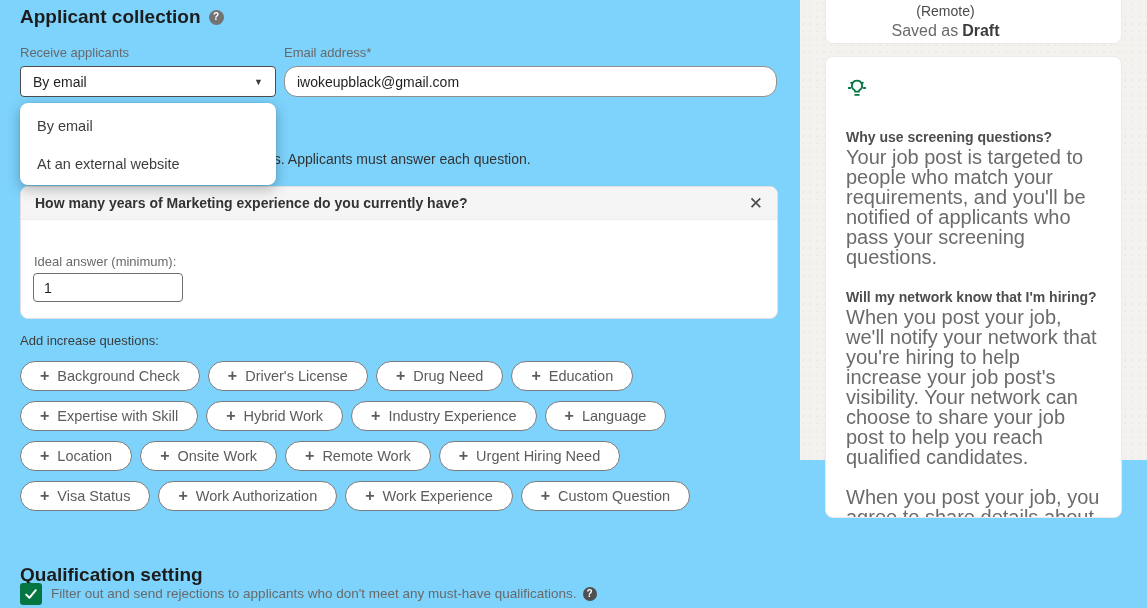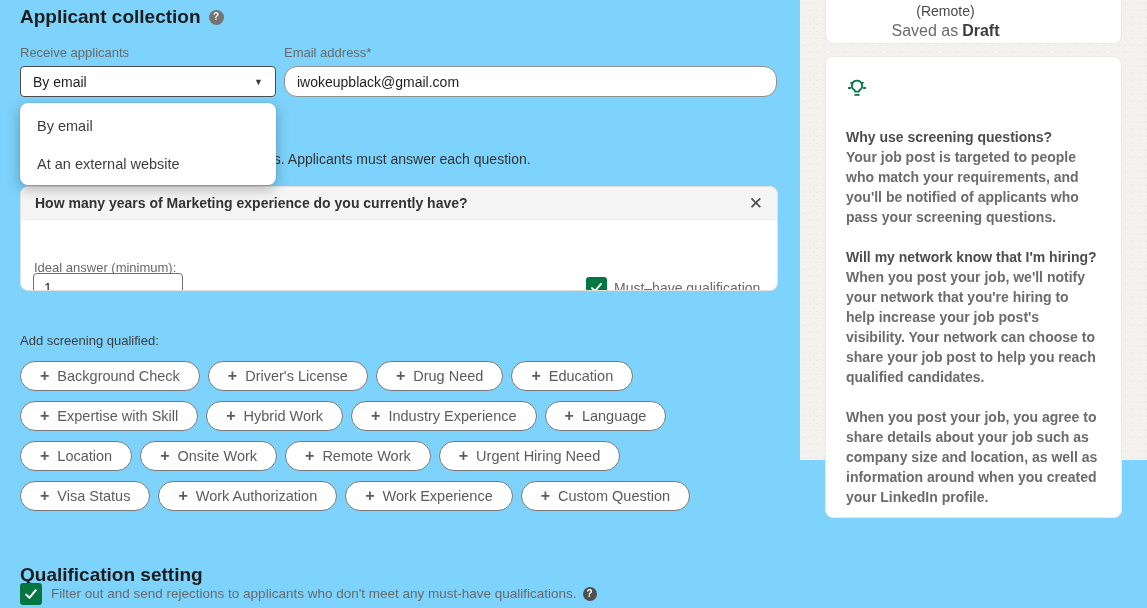--- a/index.html
+++ b/index.html
@@ -17,25 +17,25 @@
   .select-box { position:absolute; left:20px; top:66px; width:256px; height:31px; border:1px solid #4c4c4c; border-radius:4px; background:#fff; display:flex; align-items:center; padding:0 12px; font-size:14px; color:#1f1f1f; cursor:pointer; }
   .select-caret { margin-left:auto; font-size:9px; color:#3a3a3a; }
   .text-input { position:absolute; height:31px; border:1px solid #8f8f8f; border-radius:4px; background:#fff; padding:0 12px; font-size:14px; color:#1f1f1f; font-family:"Liberation Sans", sans-serif; }
   #email-input { left:284px; top:66px; width:493px;border-radius:13px; }
 
   .dropdown-panel { position:absolute; left:20px; top:103px; width:256px; height:82px; background:#fff; border-radius:8px; box-shadow:0 4px 14px rgba(0,0,0,0.28), 0 0 0 1px rgba(0,0,0,0.04); z-index:20; overflow:hidden; padding-top:4px; }
   .dd-item { height:38px; display:flex; align-items:center; padding-left:17px; font-size:14.5px; color:#3d3d3d; cursor:pointer; }
 
   .partial-note { position:absolute; left:266px; top:151px; font-size:14px; color:#333; z-index:5; white-space:nowrap; }
 
-  .q-card { position:absolute; left:20px; top:186px; width:758px; height:105px; border:1px solid #e0e0e0; border-radius:8px; background:#fff; overflow:hidden; z-index:6; }
+  .q-card { position:absolute; left:20px; top:186px; width:758px; height:133px; border:1px solid #e0e0e0; border-radius:8px; background:#fff; overflow:hidden; z-index:6; }
   .q-header { height:33px; background:#f5f5f5; border-bottom:1px solid #ececec; display:flex; align-items:center; padding:0 14px; }
   .q-title { font-size:14px; font-weight:700; color:#333; }
   .q-close { margin-left:auto; font-size:17px; color:#4a4a4a; background:none; border:none; cursor:pointer; line-height:1; font-family:"Liberation Sans", sans-serif; }
-  .ideal-label { position:absolute; left:13px; top:73px; font-size:13px; color:#696969;text-align:right; }
+  .ideal-label { position:absolute; left:13px; top:67px; font-size:13px; color:#696969;text-align:right; }
   .ideal-input { position:absolute; left:12px; top:86px; width:150px; height:29px; border:1px solid #6e6e6e; border-radius:4px; padding:0 10px; font-size:14px; color:#1f1f1f; font-family:"Liberation Sans", sans-serif; }
 
   .checkbox { width:21px; height:21px; border-radius:3px; background:var(--green); display:inline-flex; align-items:center; justify-content:center; flex:none; cursor:pointer; }
   .musthave-wrap { position:absolute; left:565px; top:90px; display:flex; align-items:center; gap:7px; }
   .musthave-label { font-size:14px; color:#696969; }
 
   .add-label { position:absolute; left:20px; top:333px; font-size:13px; color:#3c3c3c; }
   .pill-rows { position:absolute; left:20px; top:361px; }
   .pill-row { display:flex; gap:8px; margin-bottom:10px; }
   .pill { display:inline-flex; align-items:center; gap:8px; height:30px; padding:0 19px; border:1px solid #7a7a7a; border-radius:16px; background:#fff; font-size:14.5px; color:#5c5c5c; cursor:pointer; font-family:"Liberation Sans", sans-serif; white-space:nowrap; }
@@ -50,21 +50,21 @@
   .sidebar { position:absolute; left:800px; top:0; width:347px; height:460px; background:var(--canvas); background-image:radial-gradient(rgba(0,0,0,0.035) 1px, transparent 1px); background-size:7px 7px; }
   .side-card { position:absolute; left:25px; width:297px; background:#fff; border-radius:8px; border:1px solid #eceae6; }
   #draft-card { top:-34px; height:78px; overflow:hidden; text-align:center; }
   .draft-inner { margin-top:36px; transform:translateX(-28px); }
   .job-title-partial { font-size:14px; color:#4a4a4a; line-height:17px; }
   .saved-line { font-size:16px; color:#696969; margin-top:2px; }
   .saved-line .draft { color:#3c3c3c; font-weight:700; margin-left:4px; font-weight:600; }
   #tips-card { top:56px; height:462px; padding:20px; overflow:hidden; }
   .bulb { margin-bottom:24px; }
   .tip-q { font-size:14px; font-weight:700; color:#4d4d4d; line-height:20px; }
-  .tip-a { font-size:14px; color:#6b6b6b; line-height:20px; margin-bottom:20px;font-weight:bold; }
+  .tip-a { font-size:20px; color:#6b6b6b; line-height:20px; margin-bottom:20px; }
 </style>
 </head>
 <body>
 
 <div id="screen">
 
   <h1 class="h1">
     <span>Applicant collection</span>
     <span class="help-circle">?</span>
   </h1>
@@ -88,31 +88,23 @@
       </div>
   </div>
 
   <div class="q-card">
     <div class="q-header">
       <span class="q-title">How many years of Marketing experience do you currently have?</span>
       <button class="q-close">✕</button>
     </div>
     <div class="ideal-label">Ideal answer (minimum):</div>
     <input class="ideal-input" type="text" value="1" style="">
-    <div class="musthave-wrap">
-      <span class="checkbox">
-        <svg viewBox="0 0 16 16" width="15" height="15">
-            <path d="M3.2 8.6l3.2 3.2 6.4-7.6" stroke="#fff" stroke-width="2" fill="none" stroke-linecap="round" stroke-linejoin="round"></path>
-          </svg>
-      </span>
-      <span class="musthave-label">Must–have qualification</span>
-    </div>
-  </div>
-
-  <div class="add-label">Add screening qualified:</div>
+  </div>
+
+  <div class="add-label">Add increase questions:</div>
   <div class="pill-rows">
       <div class="pill-row">
         <button class="pill">
           <span class="plus">+</span>
           <span>Background Check</span>
         </button>
         <button class="pill">
           <span class="plus">+</span>
           <span>Driver's License</span>
         </button>

